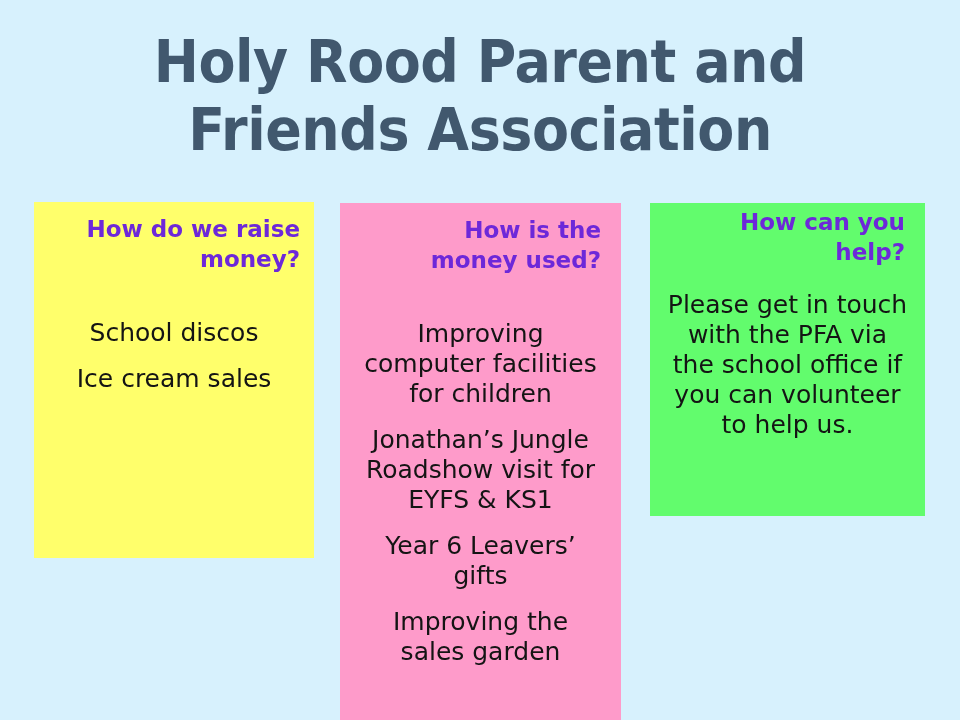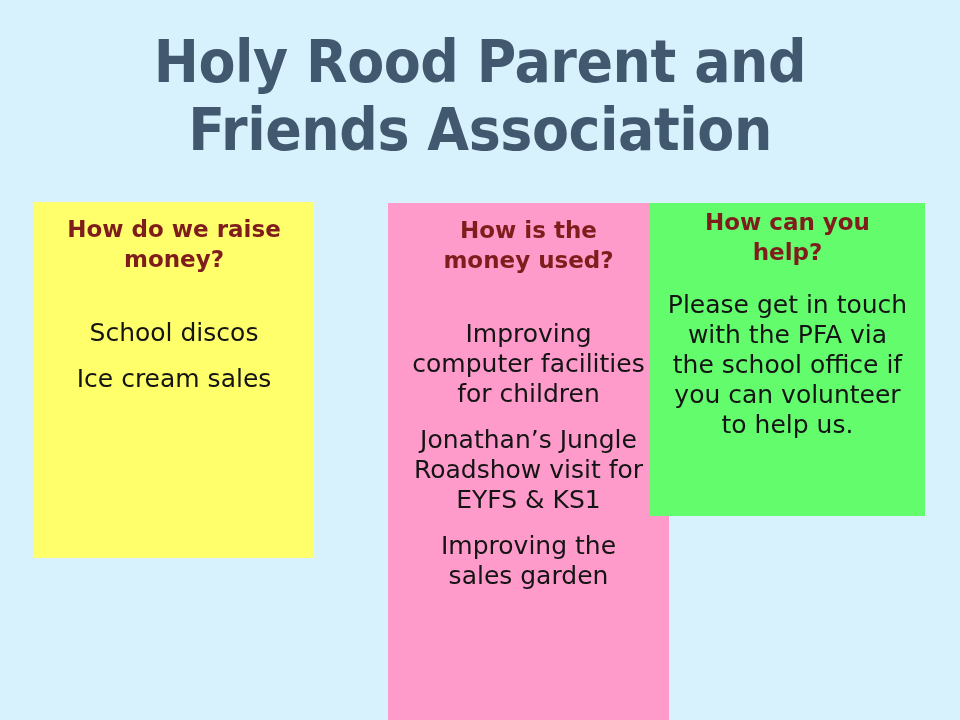--- a/index.html
+++ b/index.html
@@ -46,24 +46,25 @@
     box-sizing: border-box;
     color: #111111;
     text-align: center;
     overflow: hidden;
   }
   .panel-heading {
     font-family: "DejaVu Sans", sans-serif;
     font-weight: bold;
     font-size: 23px;
     line-height: 30px;
-    color: #7f1d1d;
+    color: #6d28d9;
     margin: 0;
     padding: 0;
     white-space: pre-line;
+    text-align: right;
   }
   .panel-body {
     font-family: "DejaVu Sans", sans-serif;
     font-weight: normal;
     font-size: 25px;
     line-height: 30px;
     color: #141414;
     margin: 0;
     padding: 0;
   }
@@ -121,30 +122,32 @@
 
   <div class="panel" id="panel-raise" style="background: rgb(255, 255, 107);">
     <div class="panel-heading">How do we raise
 money?</div>
     <div class="panel-body">
       <p class="item">School discos</p>
       <p class="item">Ice cream sales</p>
     </div>
   </div>
 
-  <div class="panel" id="panel-used" style="background: rgb(254, 155, 202); margin-left: 48px;">
+  <div class="panel" id="panel-used" style="background: rgb(254, 155, 202);">
     <div class="panel-heading">How is the
 money used?</div>
     <div class="panel-body">
       <p class="item">Improving
 computer facilities
 for children</p>
       <p class="item">Jonathan’s Jungle
 Roadshow visit for
 EYFS &amp; KS1</p>
+      <p class="item">Year 6 Leavers’
+gifts</p>
       <p class="item">Improving the
 sales garden</p>
     </div>
   </div>
 
   <div class="panel" id="panel-help" style="background: rgb(98, 252, 109);">
     <div class="panel-heading">How can you
 help?</div>
     <div class="panel-body">
       <p class="item">Please get in touch

